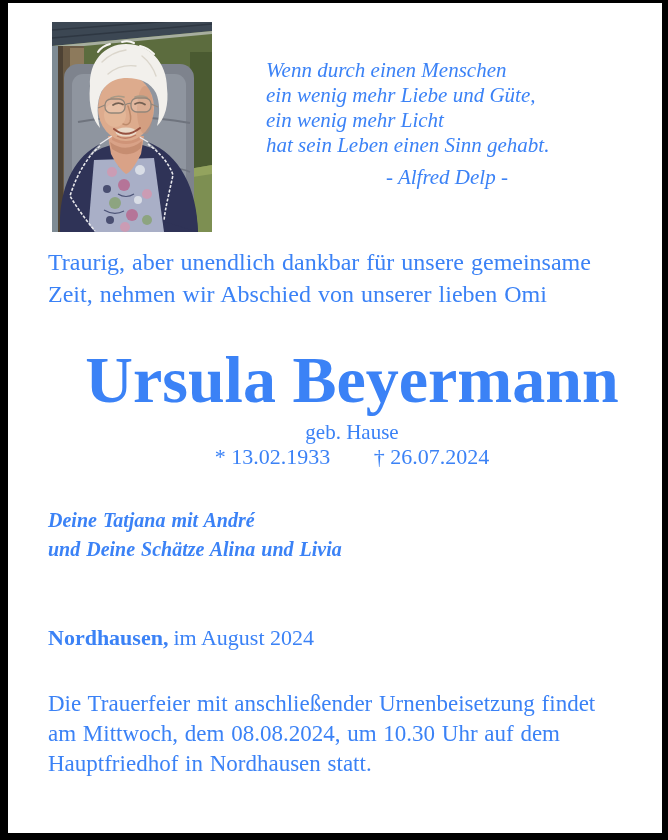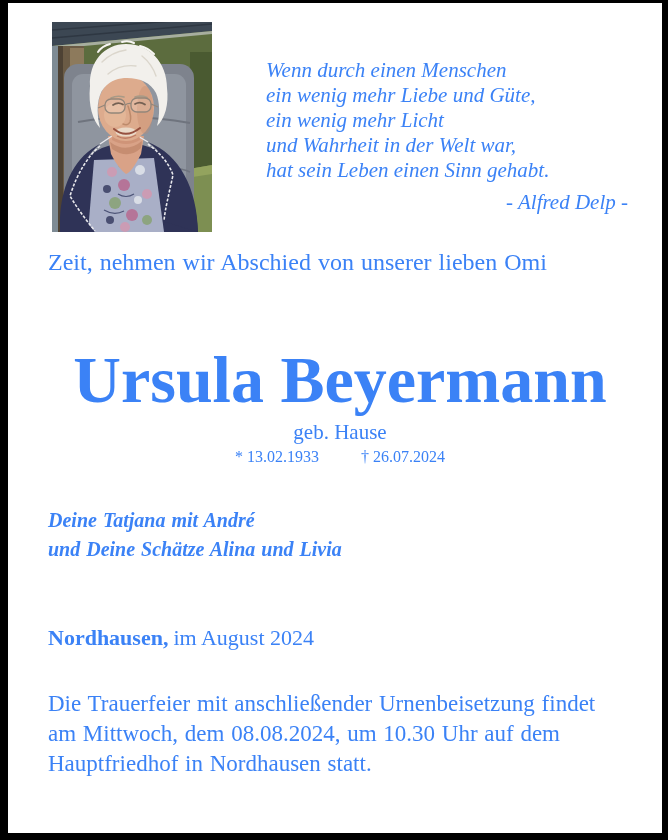--- a/index.html
+++ b/index.html
@@ -14,31 +14,31 @@
   .f-right  { right:0; top:0; width:6px; height:840px; }
   .f-bottom { left:0; bottom:0; width:668px; height:7px; }
 
   .photo { position:absolute; left:52px; top:22px; width:160px; height:210px; }
   .photo svg { display:block; }
 
   .quote {
     position:absolute; left:266px; top:58px; width:364px;
     font-style:italic; font-size:21px; line-height:25px;
   }
-  .quote-attr { text-align:right; margin-top:7px; padding-right:2px; }
+  .quote-attr { text-align:center; margin-top:7px; padding-right:2px; }
 
   .intro {
     position:absolute; left:48px; top:246px;
     font-size:24px; line-height:32px; word-spacing:1px;
   }
 
-  .center-col { position:absolute; left:40px; width:600px; text-align:center; }
+  .center-col { position:absolute; left:52px; width:600px; text-align:center; }
   .name   { top:347px; font-size:66px; font-weight:bold; line-height:66px; white-space:nowrap; }
   .maiden { top:420px; font-size:21px; line-height:24px; }
-  .dates  { top:444px; font-size:16px; line-height:26px; }
+  .dates  { top:444px; font-size:22px; line-height:26px; }
   .dates .death { margin-left:38px; }
 
   .family {
     position:absolute; left:48px; top:506px;
     font-size:20px; font-weight:bold; line-height:29px; word-spacing:1px;font-style:italic;
   }
 
   .placedate { position:absolute; left:48px; top:625px; font-size:22px; line-height:26px; }
   .placedate .place { font-weight:bold; }
   .placedate .date { margin-left:5px;text-align:right; }
@@ -146,26 +146,26 @@
         <path d="M73,83 q3,-2 6,-1.5" fill="none"></path>
         <path d="M53,83 l-7,3 M99,82 l7,3" fill="none"></path>
       </g>
     </svg>
   </div>
 
   <div class="quote">
     <div>Wenn durch einen Menschen</div>
     <div>ein wenig mehr Liebe und Güte,</div>
     <div>ein wenig mehr Licht</div>
-    <div>und Wahrheit in der Welt war,</div>
     <div>hat sein Leben einen Sinn gehabt.</div>
     <div class="quote-attr">- Alfred Delp -</div>
   </div>
 
   <div class="intro">
+    <div>Traurig, aber unendlich dankbar für unsere gemeinsame</div>
     <div>Zeit, nehmen wir Abschied von unserer lieben Omi</div>
   </div>
 
   <div class="center-col name">Ursula Beyermann</div>
 
   <div class="center-col maiden">geb. Hause</div>
 
   <div class="center-col dates">
     <span class="birth">* 13.02.1933</span>
     <span class="death">† 26.07.2024</span>

